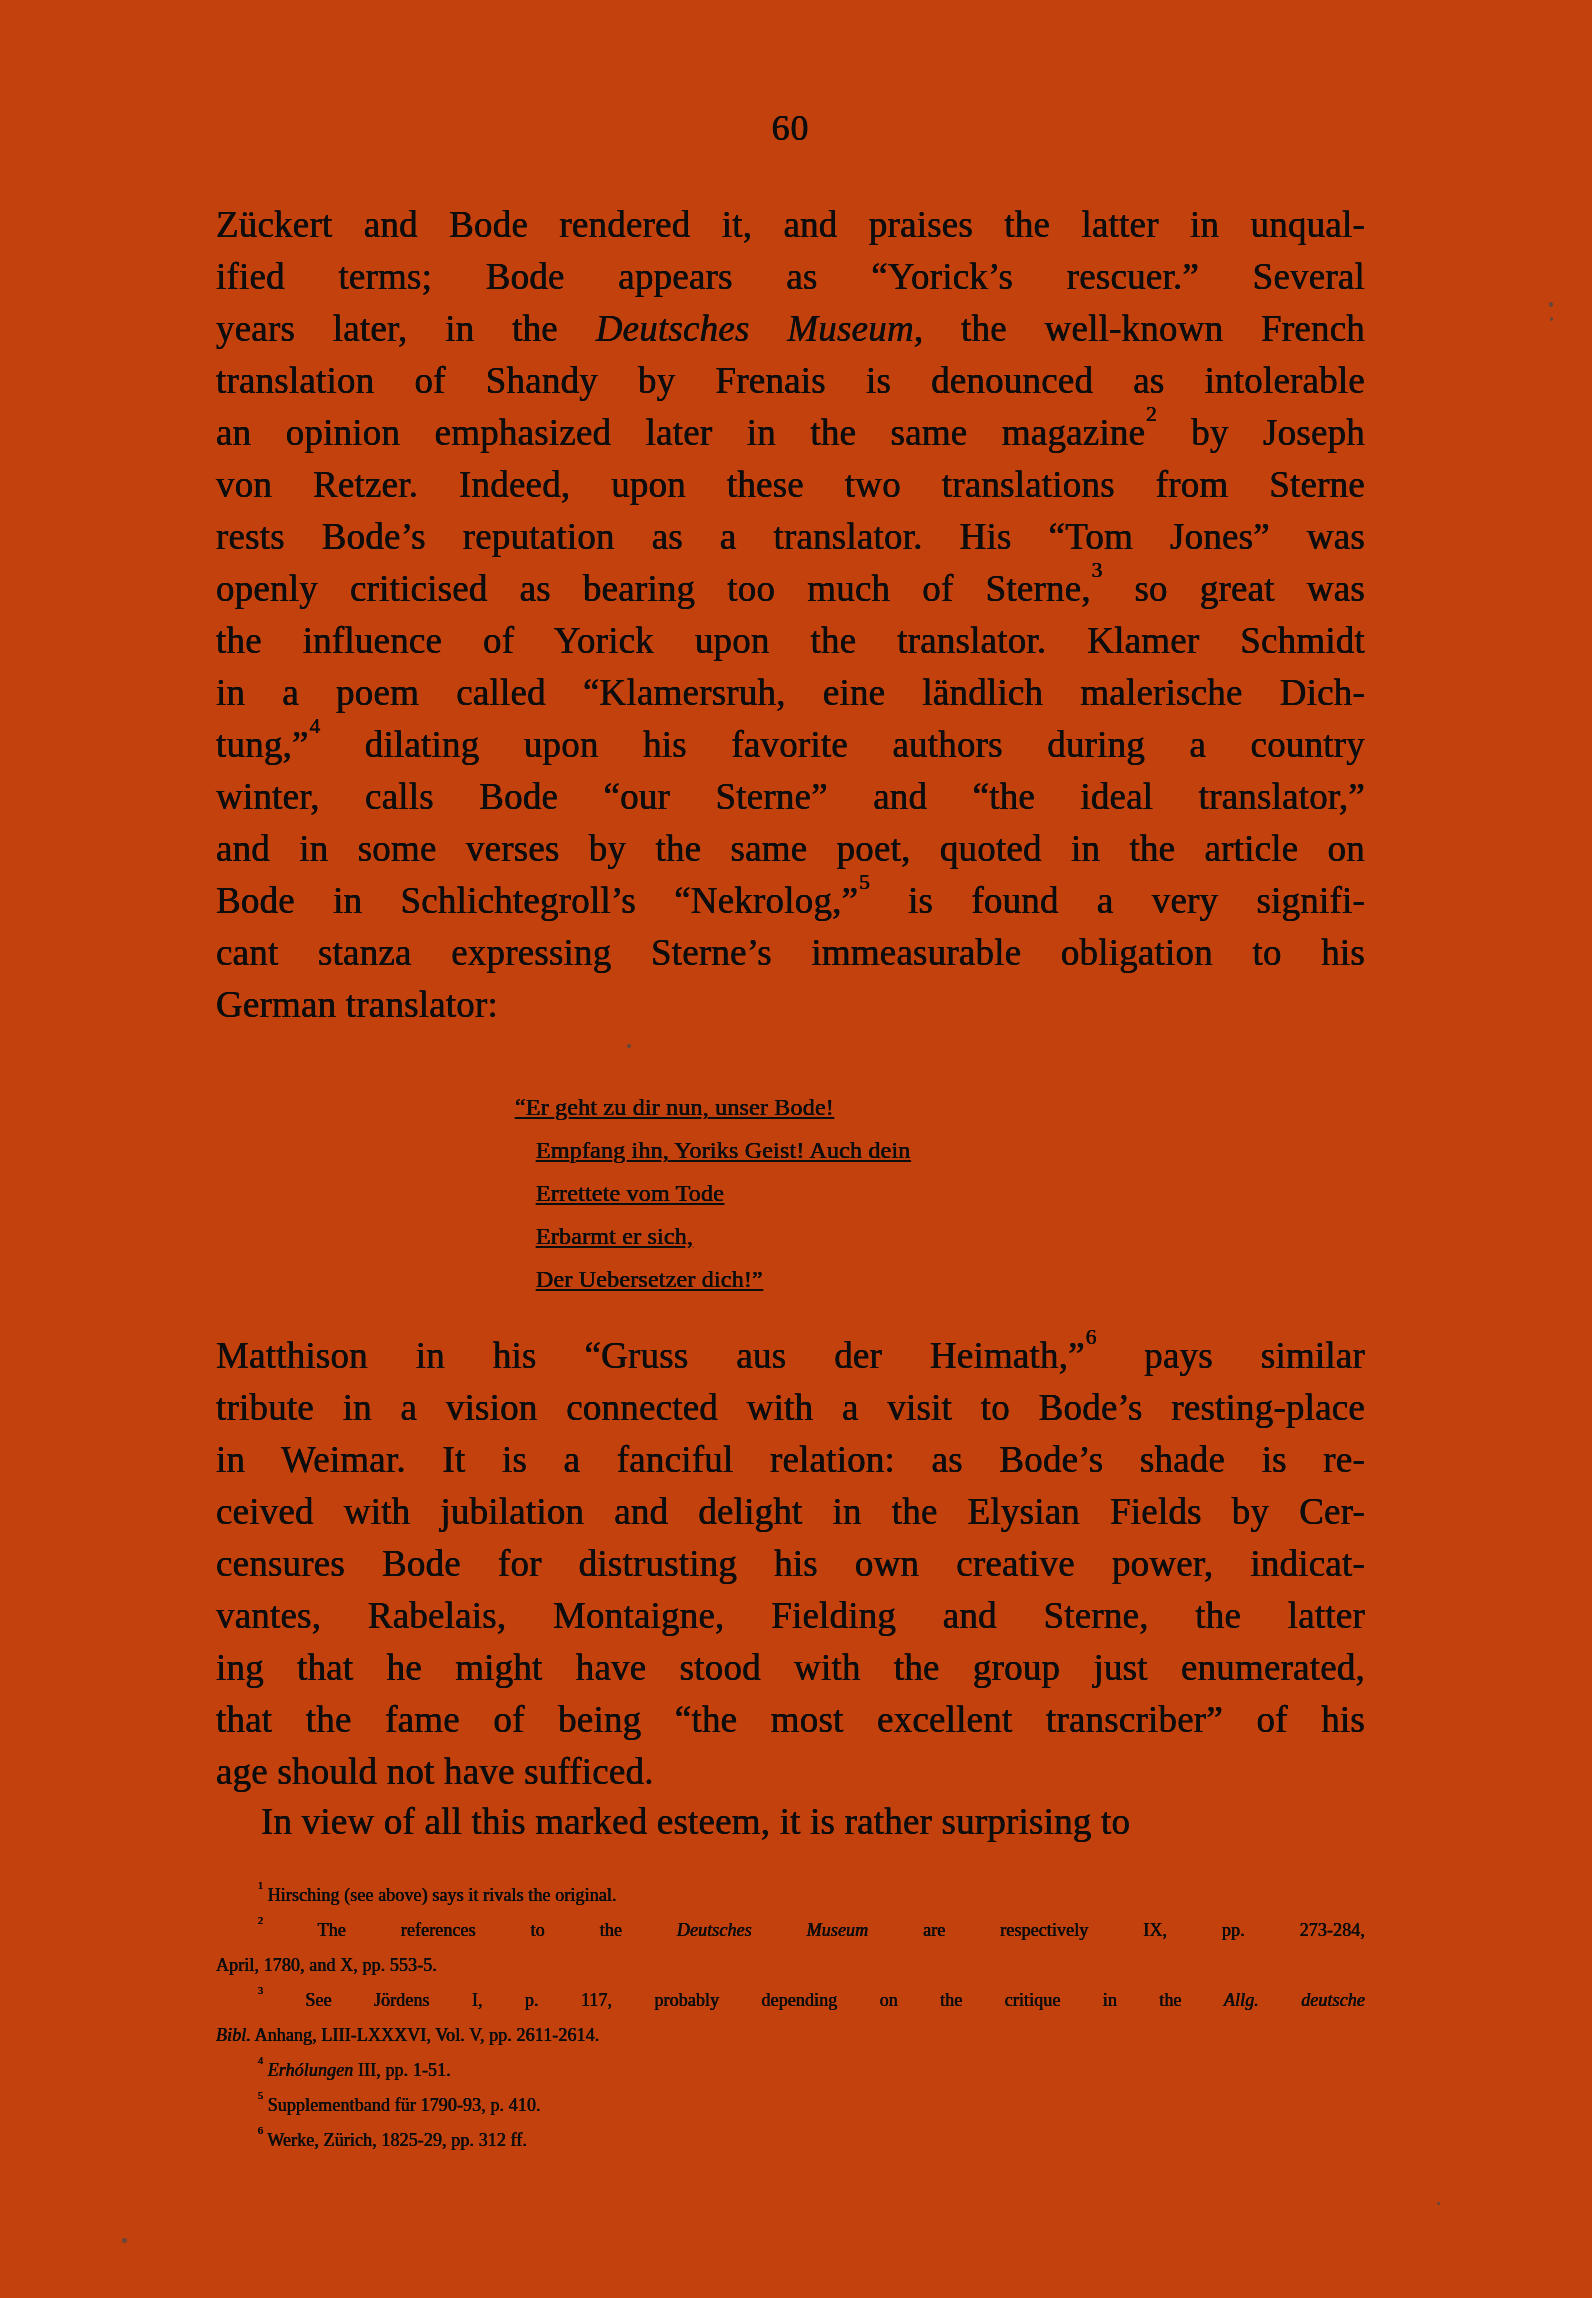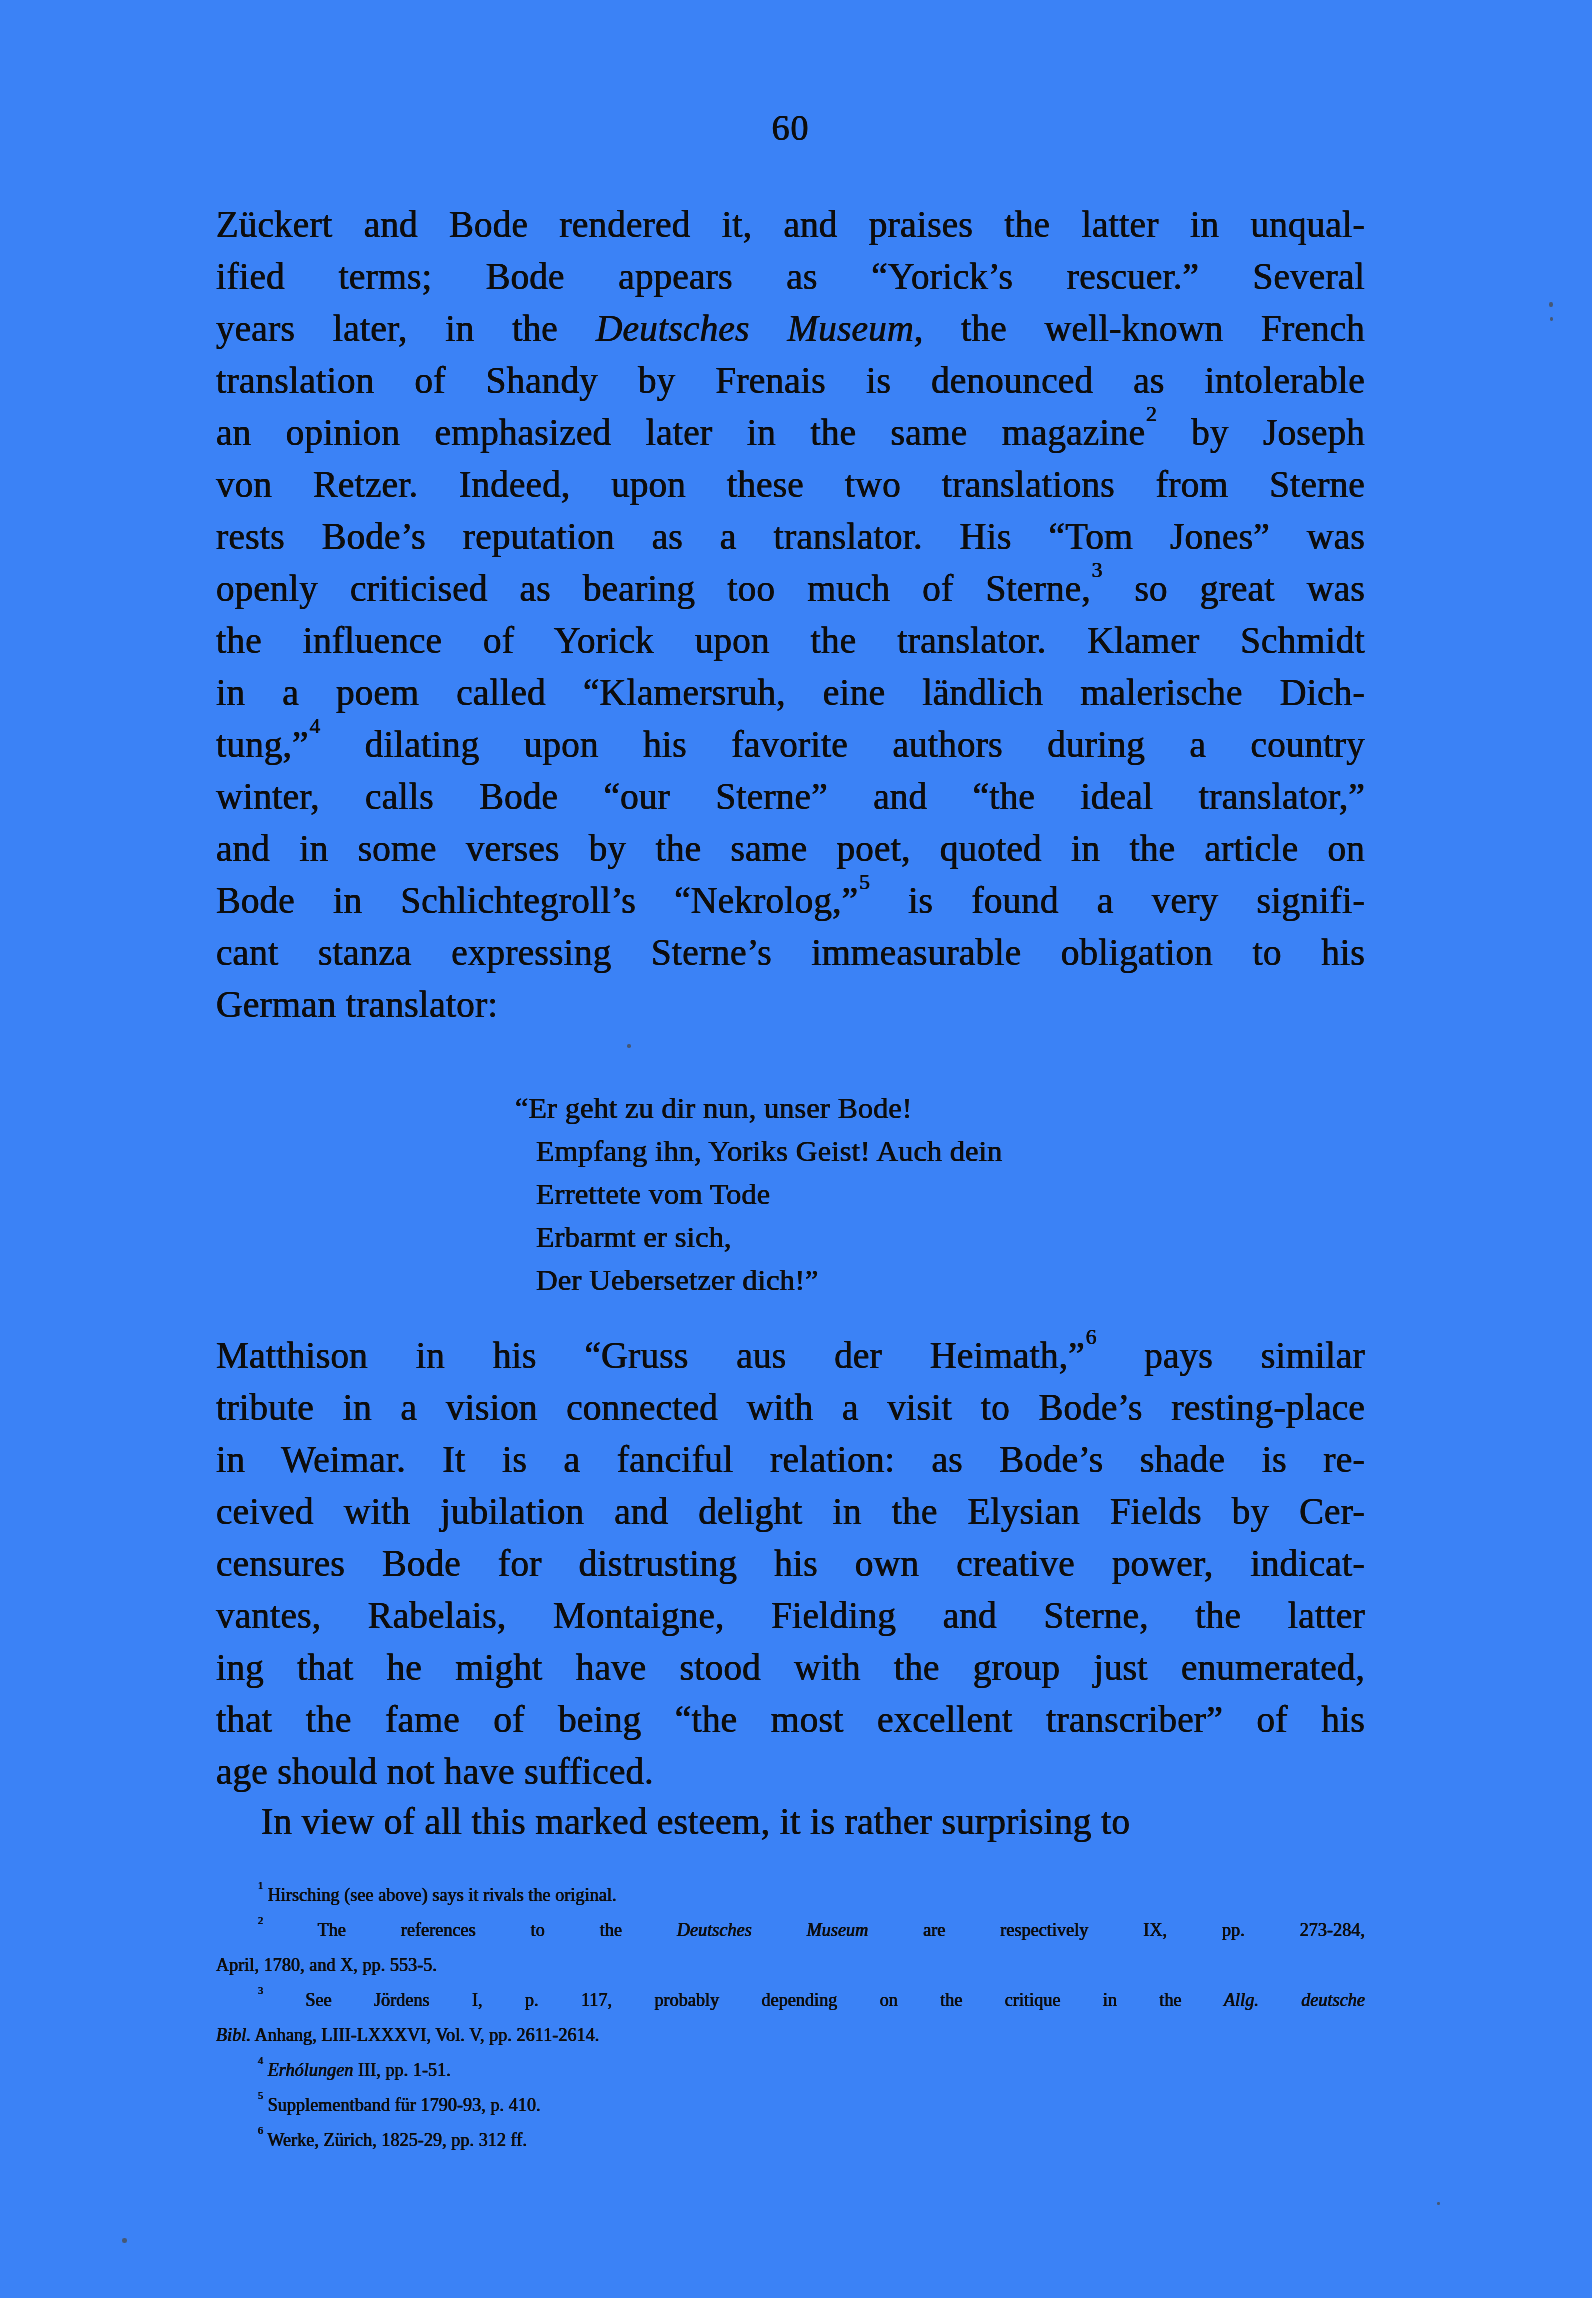--- a/index.html
+++ b/index.html
@@ -1,40 +1,40 @@
 <!DOCTYPE html>
 <html style="font-size:14.4px"><head>
 <meta charset="utf-8">
 <style>
   html,body{margin:0;padding:0;background:#e8e8e8;}
   .page{
     position:relative;
     width:1592px;height:2299px;
-    background:#3b82f6;
+    background:#c2410c;
     font-family:"Liberation Serif","DejaVu Serif",serif;
     color:#0d0d0d;
     overflow:hidden;
     text-shadow:0.3px 0 0 currentColor,-0.3px 0 0 currentColor;
   }
   .page-number{
     position:absolute;top:108px;left:216px;width:1149px;
     font-size:36px;line-height:41px;text-align:center;letter-spacing:0.9px;
   }
   .para{position:absolute;left:216px;width:1149px;}
   .main{font-size:37px;line-height:52px;letter-spacing:0.2px;}
   .line{text-align:left;}
   .line.just{text-align:justify;text-align-last:justify;-moz-text-align-last:justify;}
   sup{
     font-size:0.58em;line-height:0;position:relative;top:-0.48em;
     letter-spacing:0;margin-left:0.9px;
   }
   i{font-style:italic;text-align:center;}
   .verse{
     left:536px;width:648px;
-    font-size:30px;line-height:43px;letter-spacing:0.2px;
+    font-size:24px;line-height:43px;letter-spacing:0.2px;text-decoration:underline;
   }
   .verse .line:first-child{text-indent:-21px;}
   .indent-first .line:first-child{text-indent:45px;}
   .footnotes{
     position:absolute;left:216px;top:1878px;width:1149px;
     font-size:18px;line-height:35px;letter-spacing:0.1px;
   }
   .fn .line:first-child{text-indent:41px;}
   .speck{position:absolute;background:#4a4a4a;border-radius:50%;opacity:0.75;}
 </style>

